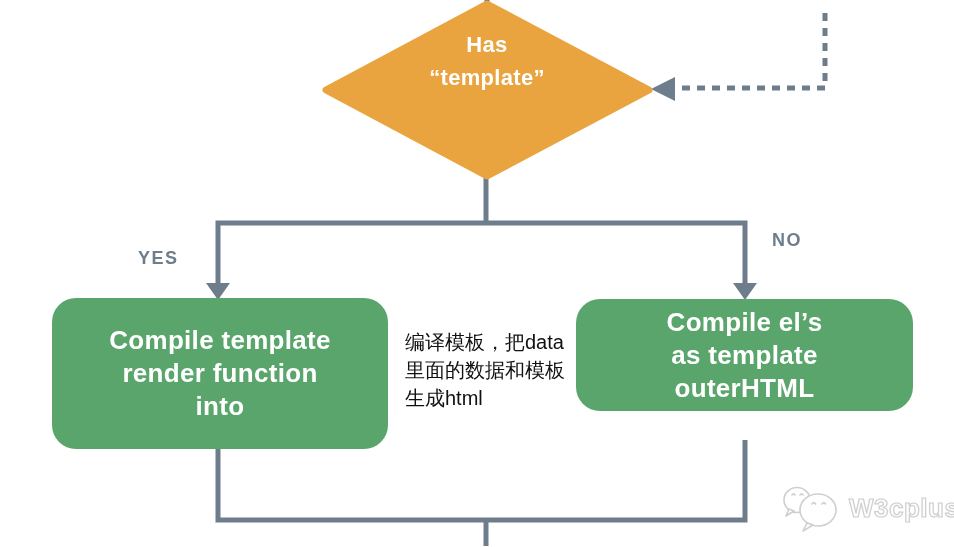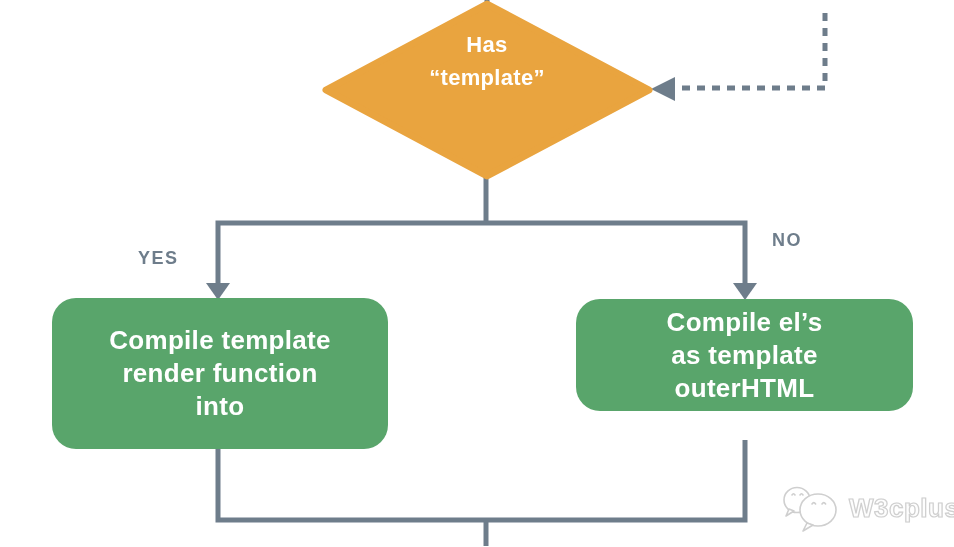--- a/index.html
+++ b/index.html
@@ -125,20 +125,25 @@
   </div>
 
   <div class="process-box box-right">
     <div>
       <div>Compile el’s</div>
       <div>as template</div>
       <div>outerHTML</div>
     </div>
   </div>
 
+  <div class="annotation">
+    <div>编译模板，把data</div>
+    <div>里面的数据和模板</div>
+    <div>生成html</div>
+  </div>
 
   <div class="watermark">
     <svg width="62" height="52" viewBox="0 0 62 52">
       <g fill="#ffffff" style="stroke:var(--watermark,#cfcfcf)" stroke-width="1.6">
         <ellipse cx="16" cy="18" rx="13" ry="12.5"></ellipse>
         <path d="M8 27 L5 34 L13 29 Z" stroke-linejoin="round"></path>
         <ellipse cx="37" cy="28" rx="18" ry="16"></ellipse>
         <path d="M26 41 L22 49 L32 43 Z" stroke-linejoin="round"></path>
       </g>
       <g fill="none" style="stroke:var(--watermark,#cfcfcf)" stroke-width="1.6" stroke-linecap="round">

